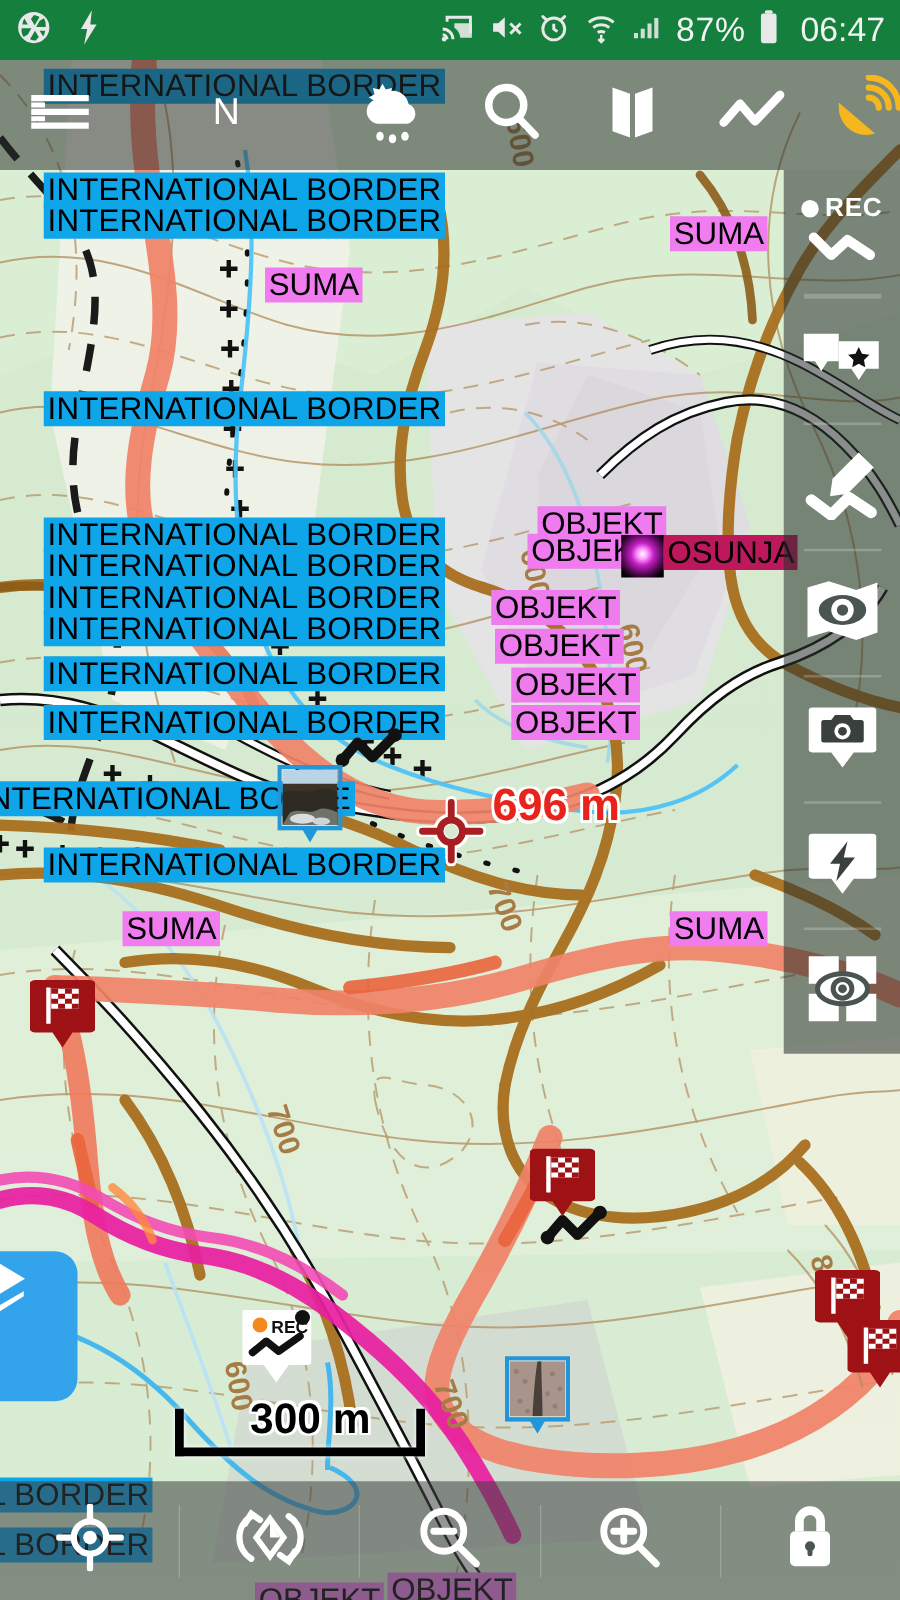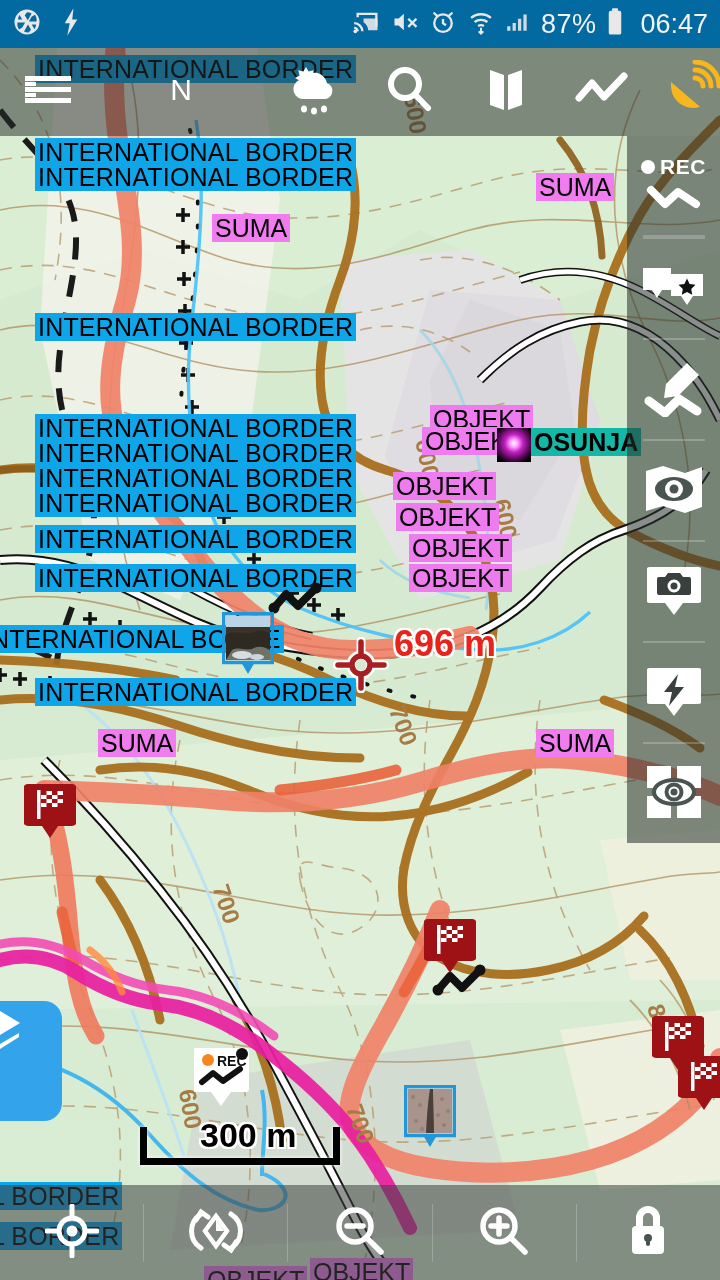--- a/index.html
+++ b/index.html
@@ -4,21 +4,21 @@
 <style>
   html,body{margin:0;padding:0;background:#000;}
   body{width:720px;height:1280px;overflow:hidden;font-family:"Liberation Sans",sans-serif;}
   #app{position:relative;width:720px;height:1280px;overflow:hidden;background:#d9ead0;}
 
   
   #map{position:absolute;inset:0;overflow:hidden;}
   #map svg{position:absolute;top:0;left:0;}
 
   
-  .statusbar{position:absolute;top:0;left:0;width:720px;height:48px;background:#0369a1;
+  .statusbar{position:absolute;top:0;left:0;width:720px;height:48px;background:#15803d;
     display:flex;align-items:center;padding:0 12px;box-sizing:border-box;z-index:60;gap:36px;}
   .sb-left{display:flex;align-items:center;gap:16px;}
   .sb-right{margin-left:auto;display:flex;align-items:center;gap:10px;}
   .sb-ico{display:block;}
   .sb-txt{color:#f2f2f2;font-size:27px;letter-spacing:.5px;line-height:1;}
   .sb-clock{color:#f2f2f2;font-size:27px;line-height:1;margin-left:6px;}
 
   
   .topbar{position:absolute;top:48px;left:0;width:720px;height:88px;
     background:rgba(40,44,42,.52);display:flex;align-items:center;z-index:50;}
@@ -47,21 +47,21 @@
   
   .layers-fab{position:absolute;left:-28px;bottom:159px;width:90px;height:120px;border-radius:18px;
     background:#33a3ec;display:flex;align-items:center;justify-content:flex-end;padding-right:14px;
     box-sizing:border-box;z-index:40;}
 
   
   .mlabel{position:absolute;font-size:25px;color:#000;white-space:nowrap;line-height:1.05;padding:1px 3px;z-index:20;}
   .lbl-border{background:#0ea5e9;letter-spacing:.2px;}
   .lbl-suma{background:#f07cf0;}
   .lbl-objekt{background:#ef7cef;}
-  .lbl-osunja{background:#14b8a6;font-weight:bold;}
+  .lbl-osunja{background:#be185d;}
   .elev{position:absolute;z-index:22;color:#e8231b;font-size:36px;font-weight:bold;
     text-shadow:-2px 0 #fff,2px 0 #fff,0 -2px #fff,0 2px #fff,-2px -2px #fff,2px 2px #fff,2px -2px #fff,-2px 2px #fff;}
   .contour{position:absolute;z-index:18;color:#a67b45;font-size:24px;font-weight:bold;}
 
   
   .flagpin{position:absolute;width:52px;height:62px;z-index:30;}
   .photopin{position:absolute;width:52px;height:64px;z-index:30;}
   .recpin{position:absolute;width:54px;height:66px;z-index:30;}
   .trackico{position:absolute;z-index:28;}
   .crosshair{position:absolute;z-index:32;}

